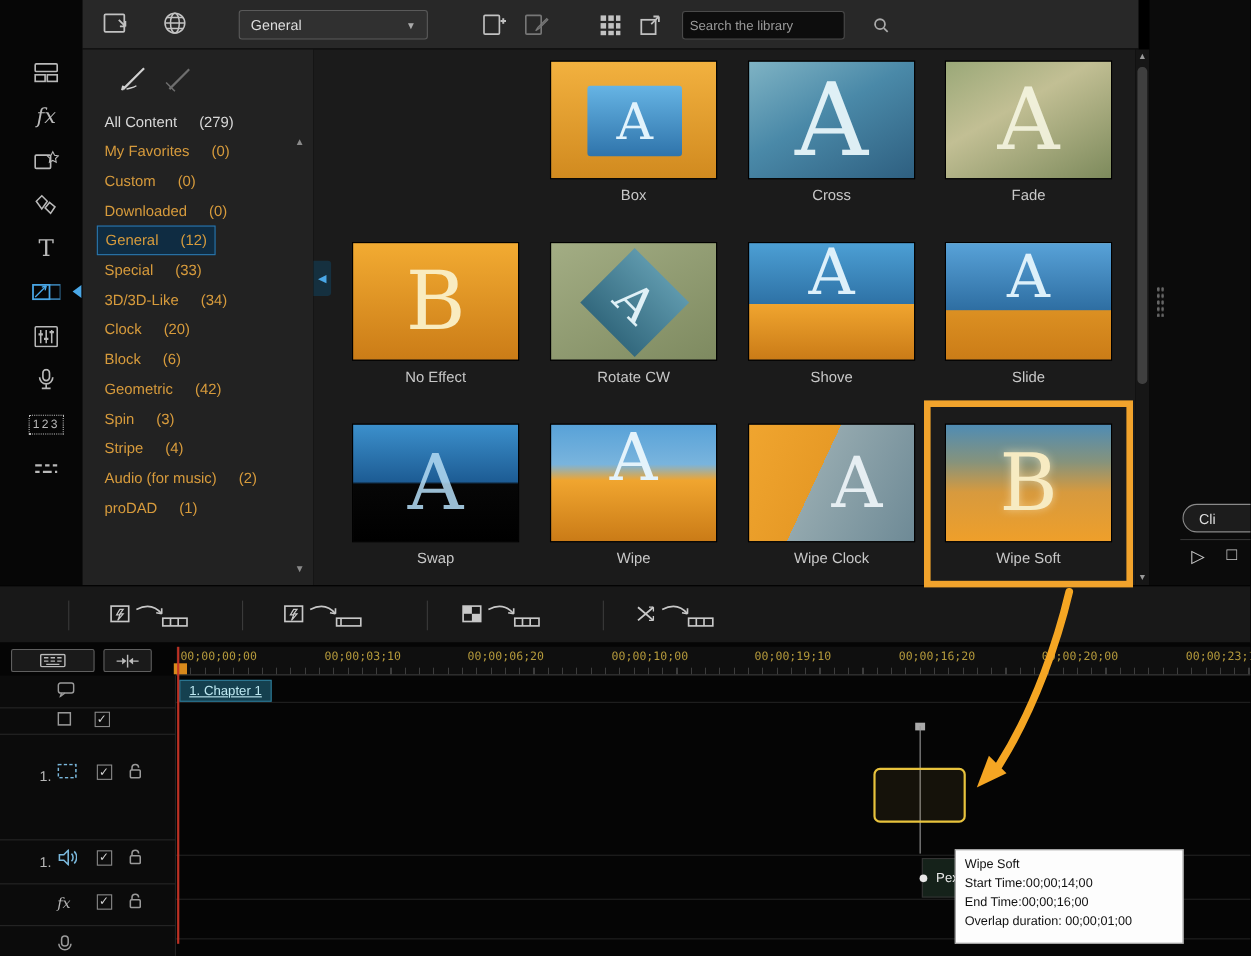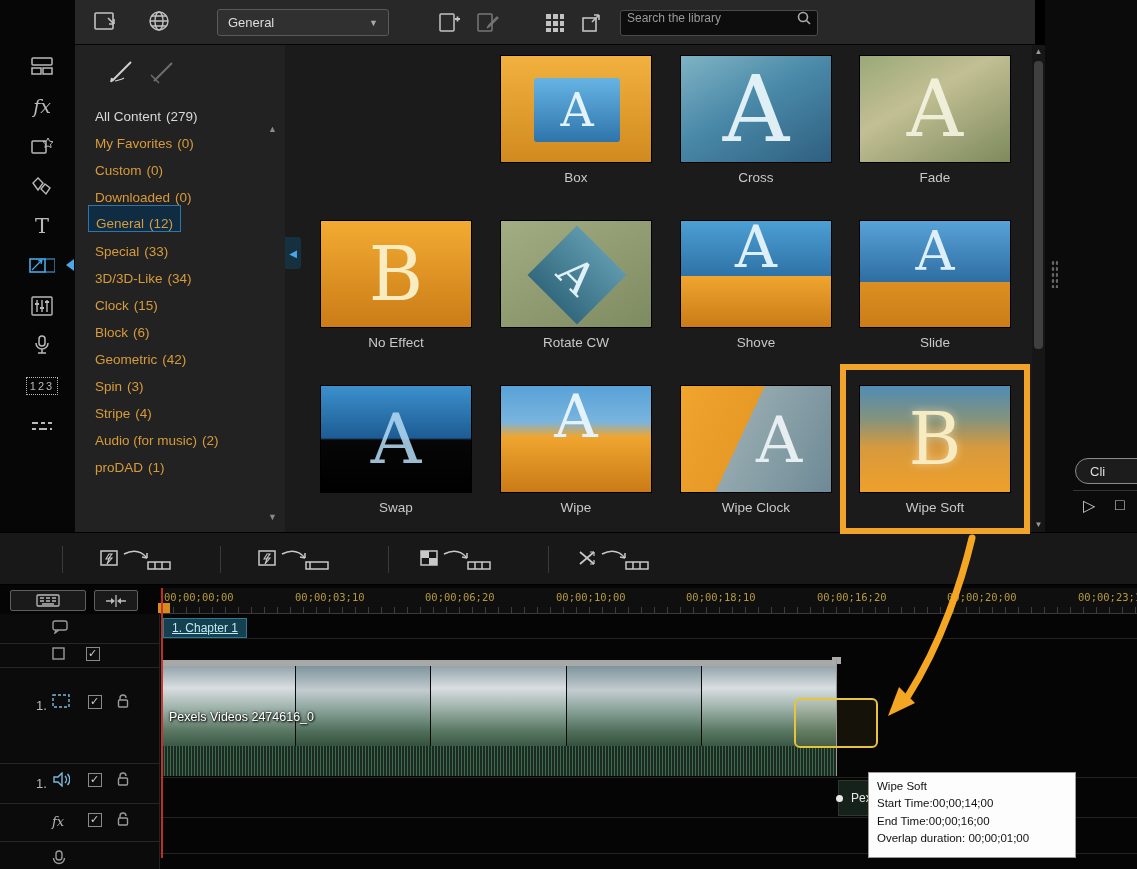--- a/index.html
+++ b/index.html
@@ -14,27 +14,27 @@
   .glyph-fx{font-family:"DejaVu Serif",serif;font-style:italic;font-size:19px}
   .glyph-T{font-family:"DejaVu Serif",serif;font-size:21px}
   .glyph-123{font-size:11px;letter-spacing:2px;border:1px dotted currentColor;padding:2px 3px}
   .rail-marker{position:absolute;left:66px;top:259px;width:0;height:0;border-top:6px solid transparent;border-bottom:6px solid transparent;border-right:8px solid #4aa8e8}
 
   
   .lib-header{position:absolute;left:75px;top:0;width:960px;height:45px;background:#282828;border-bottom:1px solid #050505}
   .hbtn{position:absolute;display:flex;align-items:center;justify-content:center;color:#c2c2c2;cursor:pointer}
   .dropdown{position:absolute;left:142px;top:9px;width:172px;height:27px;background:#303030;border:1px solid #5a5a5a;border-radius:3px;display:flex;align-items:center;padding:0 10px;color:#ddd;font-size:13px;cursor:pointer}
   .dropdown .chev{margin-left:auto;font-size:9px;color:#aaa}
-  .searchbox{position:absolute;left:545px;top:10px;width:198px;height:26px;background:#0d0d0d;border:1px solid #4a4a4a;border-radius:3px;display:flex;align-items:flex-start}
+  .searchbox{position:absolute;left:545px;top:10px;width:148px;height:26px;background:#0d0d0d;border:1px solid #4a4a4a;border-radius:3px;display:flex;align-items:center}
   .searchbox input{flex:1;background:transparent;border:none;outline:none;color:#bbb;font-size:12px;padding:0 6px;font-family:"Liberation Sans",sans-serif}
   .searchbox input::placeholder{color:#9a9a9a}
 
   
   .cat-panel{position:absolute;left:75px;top:45px;width:210px;height:487px;background:#222}
-  .cat-row{display:flex;gap:5px;height:27px;align-items:flex-end;width:max-content;padding:0 7px;font-size:13.5px;color:#d79b3c;cursor:pointer;white-space:nowrap}
+  .cat-row{display:flex;gap:20px;height:27px;align-items:center;width:max-content;padding:0 7px;font-size:13.5px;color:#d79b3c;cursor:pointer;white-space:nowrap}
   .cat-row.white{color:#d9d9d9}
   .cat-row.selected{border:1px solid #2b77ad;background:#0f2c42}
   .cat-list{position:absolute;left:13px;top:52px}
   .cat-scroll{position:absolute;left:193px;font-size:9px;color:#8a8a8a;cursor:pointer}
 
   
   .grid-panel{position:absolute;left:285px;top:45px;width:747px;height:487px;background:#1b1b1b}
   .collapse-tab{position:absolute;left:285px;top:237px;width:16px;height:32px;background:#15303f;color:#4aa8e8;font-size:10px;display:flex;align-items:center;justify-content:center;border-radius:0 3px 3px 0;cursor:pointer}
   .cell{position:absolute;width:152px}
   .thumb{position:relative;width:152px;height:108px;overflow:hidden;border:1px solid #000;cursor:pointer}
@@ -282,21 +282,21 @@
       <div class="cat-row">
           <span>Special</span>
           <span>(33)</span>
         </div>
       <div class="cat-row">
           <span>3D/3D-Like</span>
           <span>(34)</span>
         </div>
       <div class="cat-row">
           <span>Clock</span>
-          <span>(15)</span>
+          <span>(20)</span>
         </div>
       <div class="cat-row">
           <span>Block</span>
           <span>(6)</span>
         </div>
       <div class="cat-row">
           <span>Geometric</span>
           <span>(42)</span>
         </div>
       <div class="cat-row">
@@ -470,21 +470,21 @@
           <path d="M6 3 l4 3 -4 3z M16 3 l-4 3 4 3z" fill="currentColor" stroke="none"></path>
         </svg>
     </div>
 
     <div class="ruler">
       <div class="ruler-ticks"></div>
       <span class="ts" style="left:4px">00;00;00;00</span>
       <span class="ts" style="left:135px">00;00;03;10</span>
       <span class="ts" style="left:265px">00;00;06;20</span>
       <span class="ts" style="left:396px">00;00;10;00</span>
-      <span class="ts" style="left:526px">00;00;18;10</span>
+      <span class="ts" style="left:526px">00;00;19;10</span>
       <span class="ts" style="left:657px">00;00;16;20</span>
       <span class="ts" style="left:787px">00;00;20;00</span>
       <span class="ts" style="left:918px">00;00;23;10</span>
     </div>
     <div class="ph-grip"></div>
     <div class="playhead"></div>
 
     <div class="hdr-col">
       <div class="hbtn" style="left:52px;top:6px">
         <svg width="16" height="14" viewBox="0 0 16 14" fill="none" stroke="#9a9a9a" stroke-width="1.4">
@@ -547,32 +547,20 @@
             <path d="M1.5 8 a5.5 5.5 0 0 0 11 0"></path>
           </svg>
       </div>
     </div>
 
     <div class="chapter-chip">
         <span>1. Chapter 1</span>
       </div>
     <div class="content-line" style="top:53px"></div>
 
-    <div class="clip clipA" style="left:161px;top:75px;width:676px;height:116px">
-      <div class="clip-topbar"></div>
-      <div class="segs">
-        <div class="seg m1"></div>
-          <div class="seg m2"></div>
-          <div class="seg m1"></div>
-          <div class="seg m2"></div>
-          <div class="seg m1"></div>
-      </div>
-      <div class="clip1-wave"></div>
-      <div class="clip-label">Pexels Videos 2474616_0</div>
-    </div>
     <div class="cut-handle"></div>
     <div class="cut-line"></div>
     <div class="trans-box"></div>
     <div class="content-line" style="top:192px"></div>
 
     <div class="audio-clip">
       <div class="audio-dot"></div>
       <div class="audio-label">Pexe</div>
     </div>
     <div class="content-line" style="top:232px"></div>

